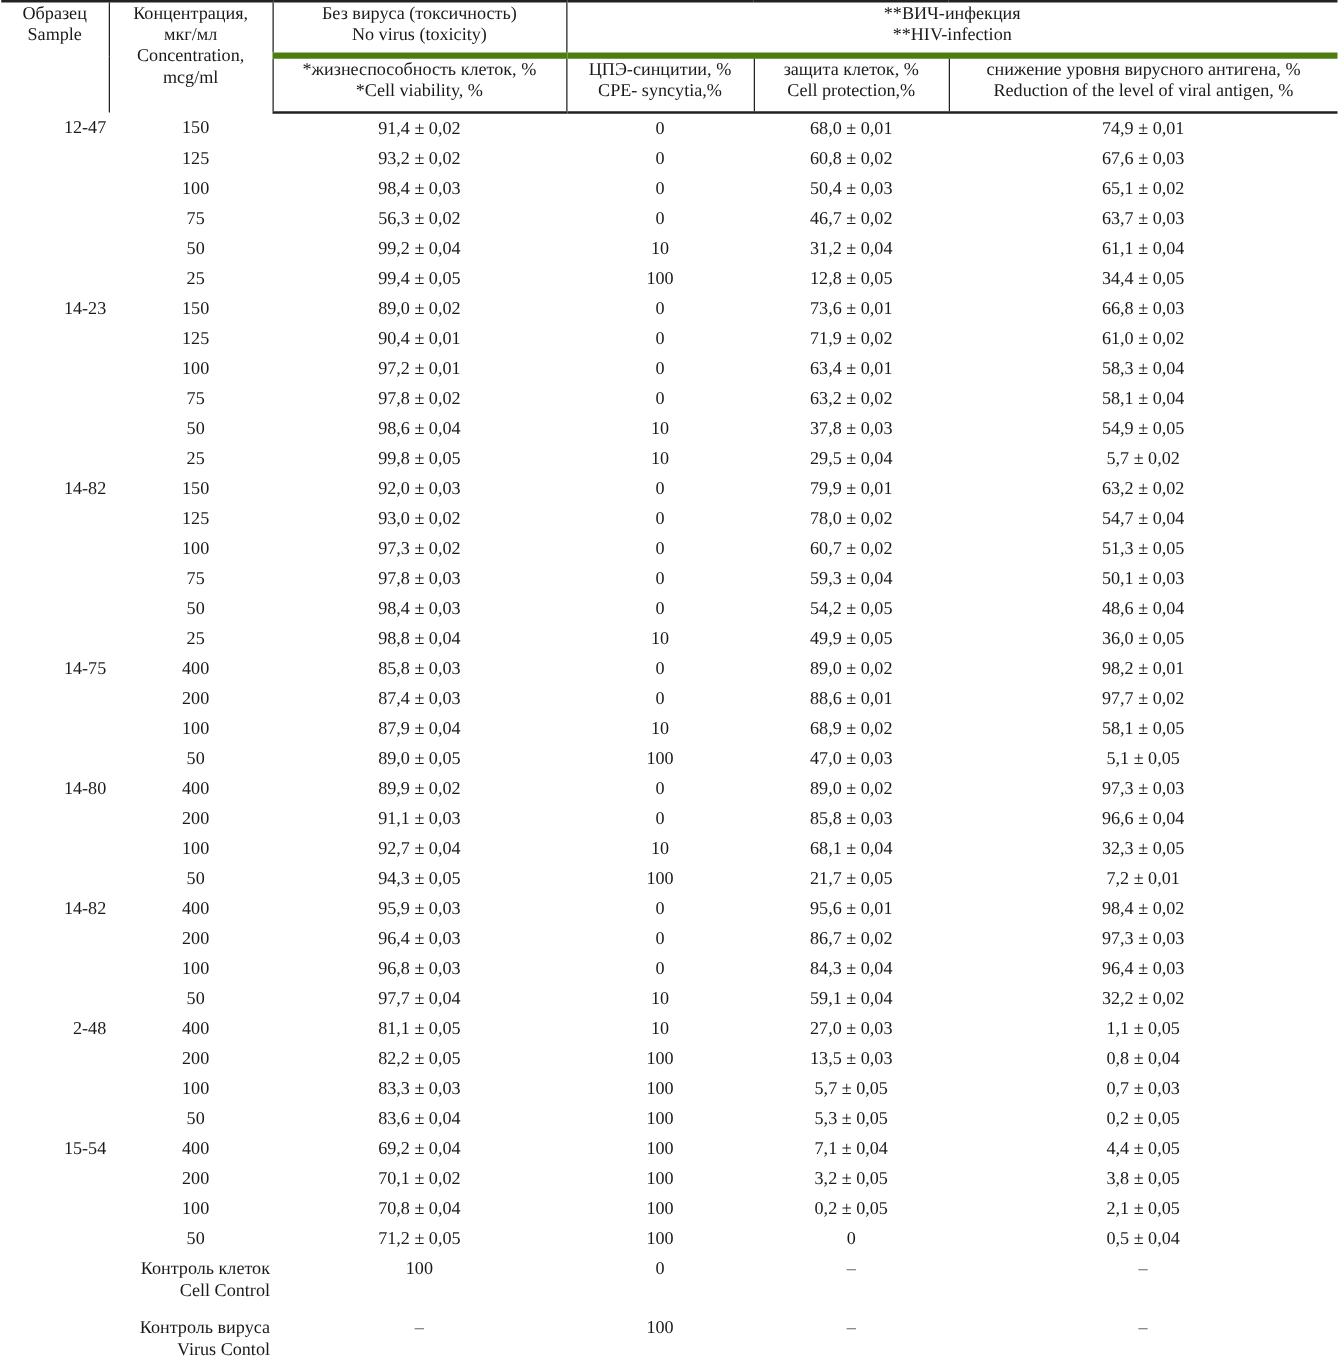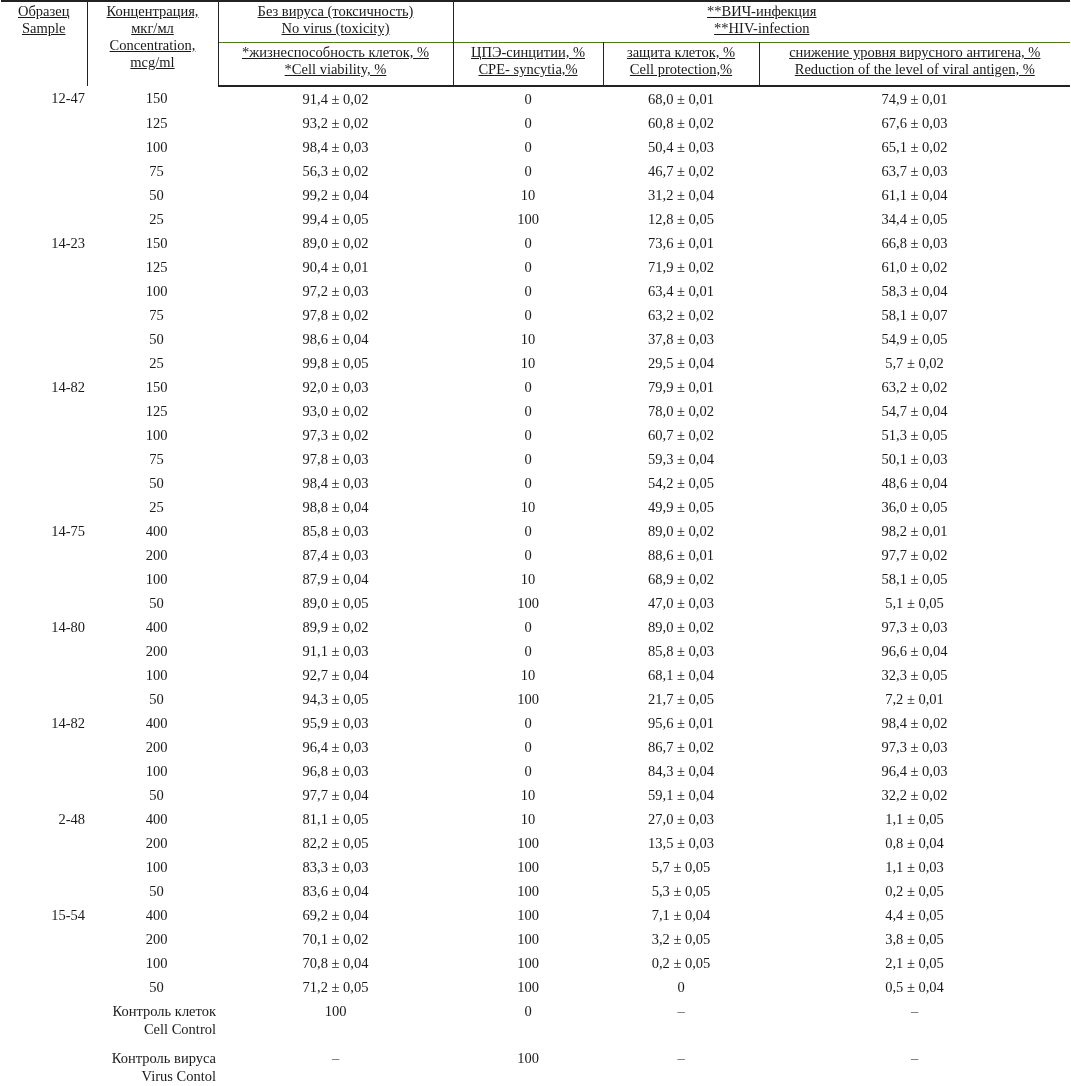--- a/index.html
+++ b/index.html
@@ -22,24 +22,23 @@
   col.c6 { width: 311px; }
 
   thead th {
     font-weight: normal;
     line-height: 17px;
     padding: 1px 2px 2px 2px;
     vertical-align: top;
     text-align: center;
     border-left: 1px solid #222;
     border-right: 1px solid #222;
-    text-decoration: underline;
   }
   thead tr.h1 th { border-top: 2px solid #222; height: 37px; }
-  thead tr.h2 th { border-top: 1px solid #4d7c0f; border-bottom: 2px solid #222; height: 39px; }
+  thead tr.h2 th { border-top: 5px solid #4d7c0f; border-bottom: 2px solid #222; height: 39px; }
   thead th.first { border-left: none; }
   thead th.last { border-right: none; }
   thead th.sample { text-align: center; }
 
   tbody td {
     height: 24px; line-height: 24px;
     padding: 0 2px;
     text-align: center;
     white-space: nowrap;
     vertical-align: top;
@@ -163,32 +162,32 @@
         <td class="sample"></td>
         <td class="conc">125</td>
         <td>90,4 ± 0,01</td>
         <td>0</td>
         <td>71,9 ± 0,02</td>
         <td>61,0 ± 0,02</td>
       </tr>
       <tr>
         <td class="sample"></td>
         <td class="conc">100</td>
-        <td>97,2 ± 0,03</td>
+        <td>97,2 ± 0,01</td>
         <td>0</td>
         <td>63,4 ± 0,01</td>
         <td>58,3 ± 0,04</td>
       </tr>
       <tr>
         <td class="sample"></td>
         <td class="conc">75</td>
         <td>97,8 ± 0,02</td>
         <td>0</td>
         <td>63,2 ± 0,02</td>
-        <td>58,1 ± 0,07</td>
+        <td>58,1 ± 0,04</td>
       </tr>
       <tr>
         <td class="sample"></td>
         <td class="conc">50</td>
         <td>98,6 ± 0,04</td>
         <td>10</td>
         <td>37,8 ± 0,03</td>
         <td>54,9 ± 0,05</td>
       </tr>
       <tr>
@@ -358,21 +357,21 @@
         <td>100</td>
         <td>13,5 ± 0,03</td>
         <td>0,8 ± 0,04</td>
       </tr>
       <tr>
         <td class="sample"></td>
         <td class="conc">100</td>
         <td>83,3 ± 0,03</td>
         <td>100</td>
         <td>5,7 ± 0,05</td>
-        <td>1,1 ± 0,03</td>
+        <td>0,7 ± 0,03</td>
       </tr>
       <tr>
         <td class="sample"></td>
         <td class="conc">50</td>
         <td>83,6 ± 0,04</td>
         <td>100</td>
         <td>5,3 ± 0,05</td>
         <td>0,2 ± 0,05</td>
       </tr>
       <tr>

